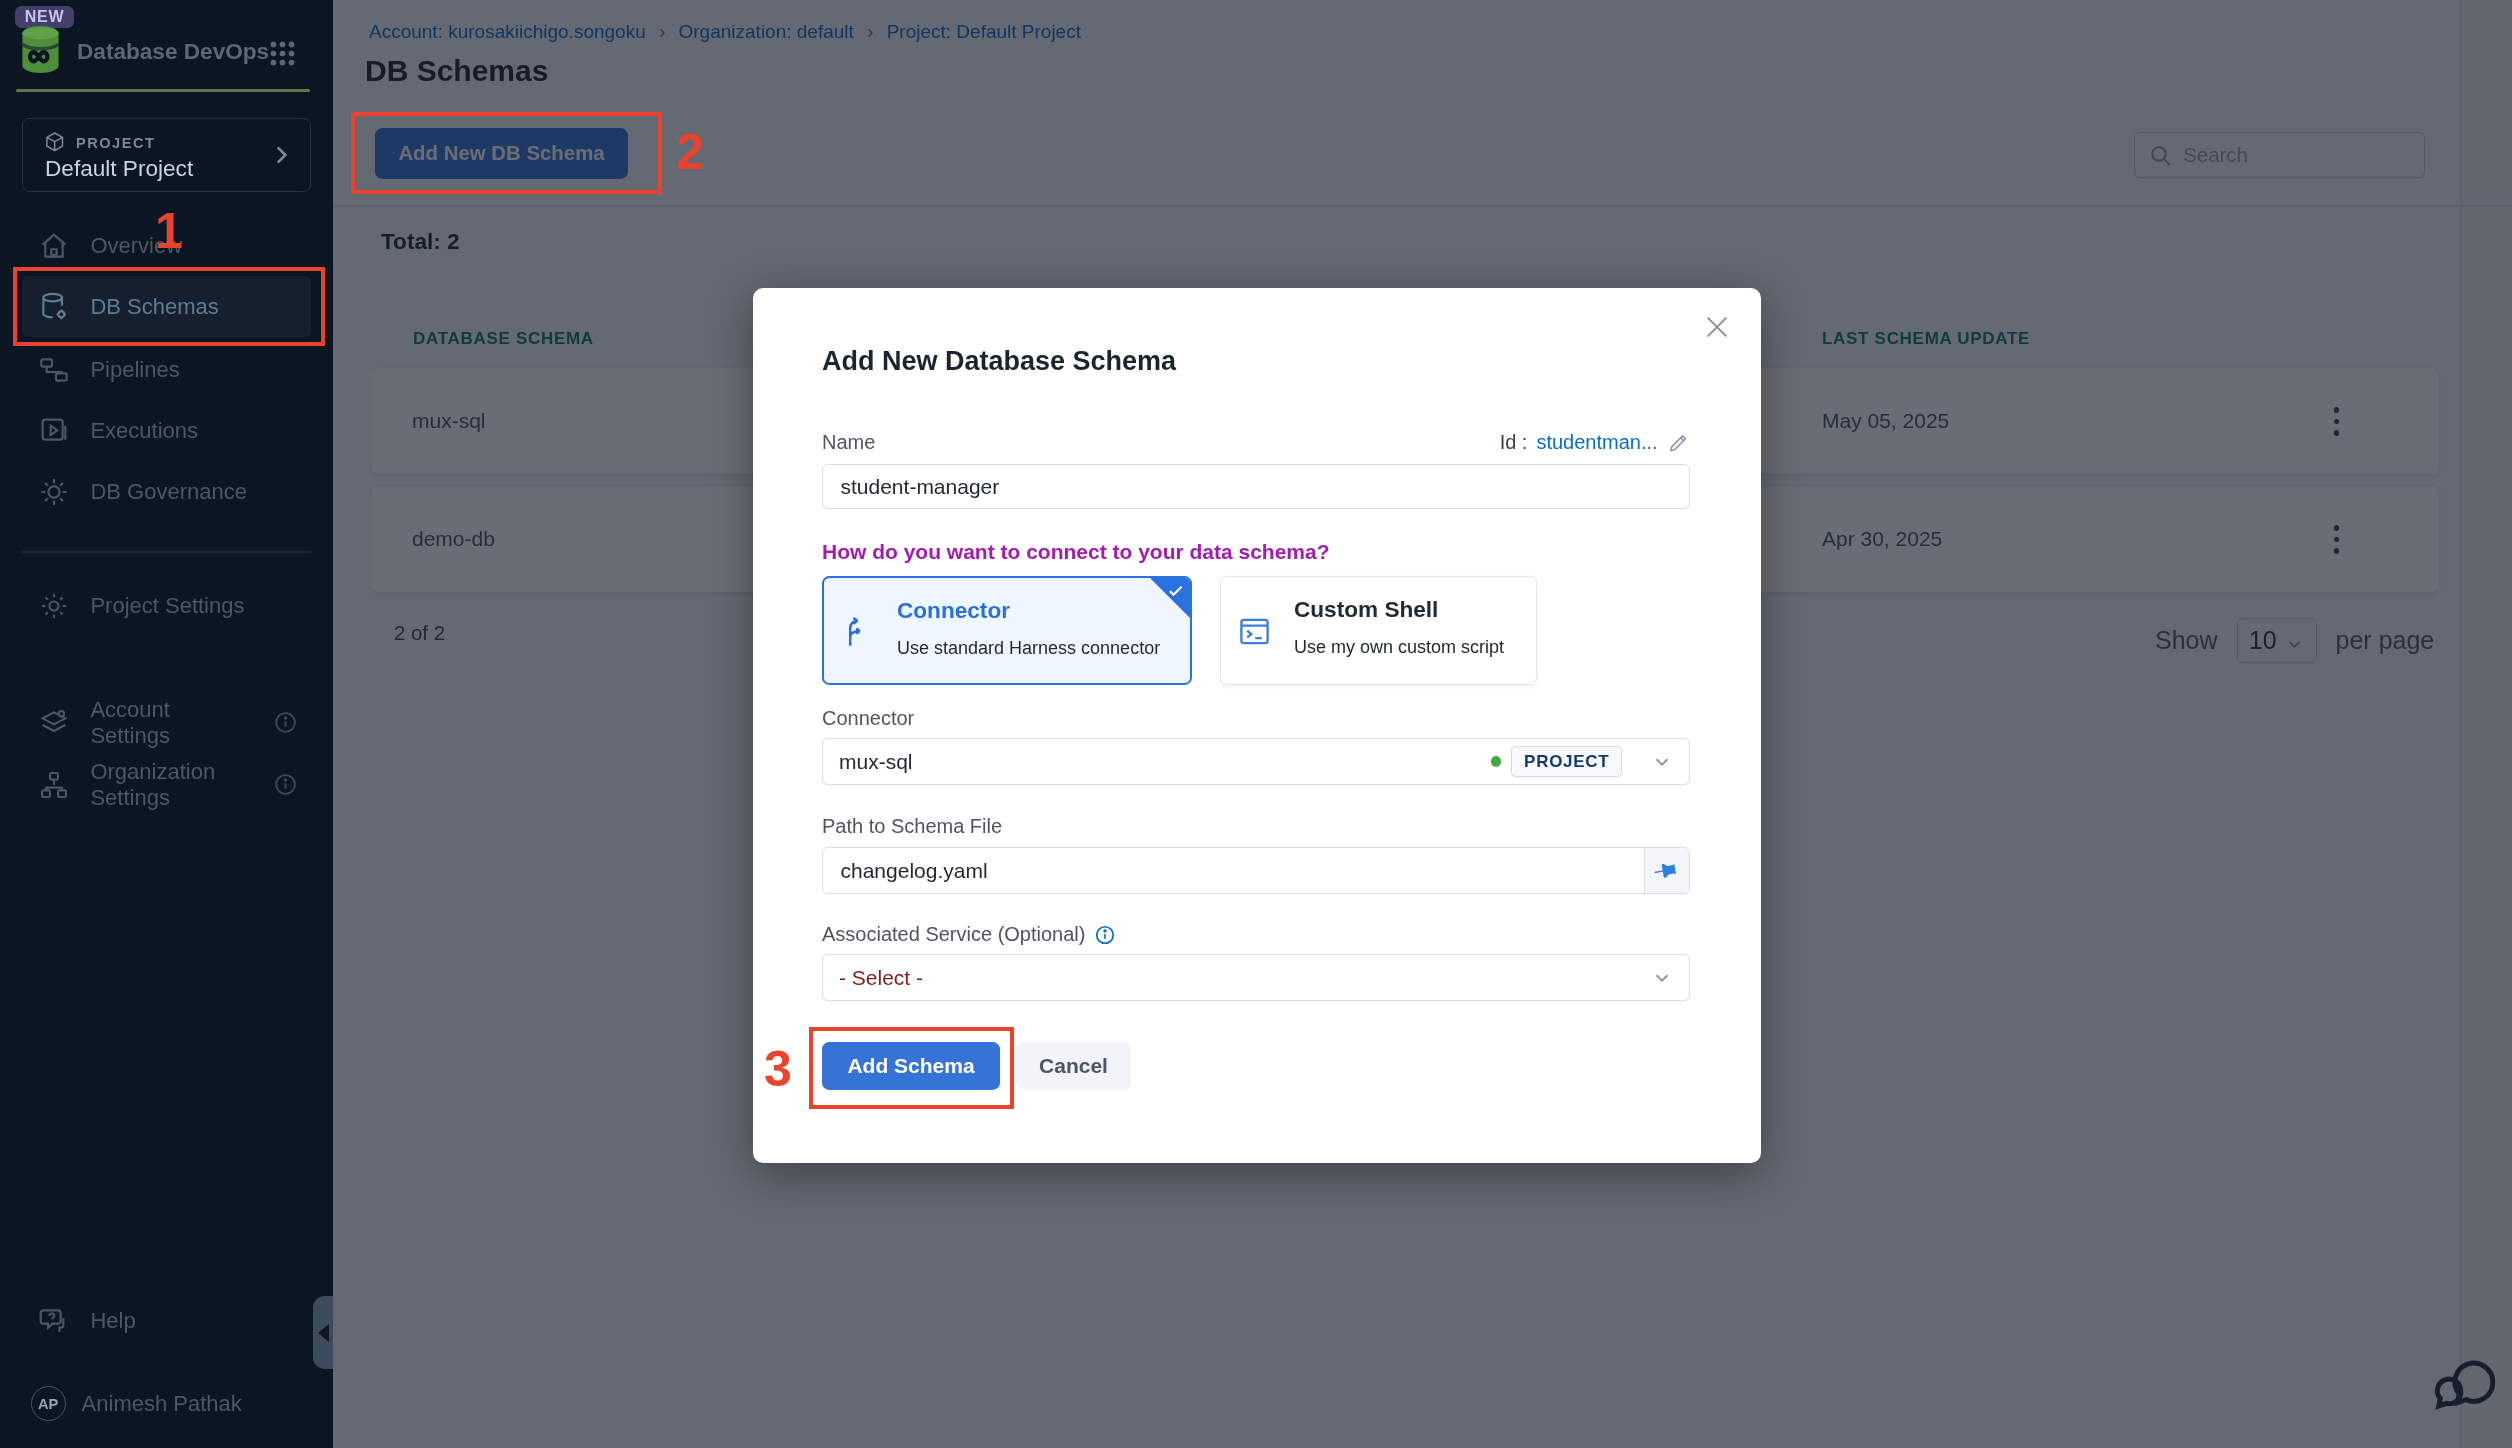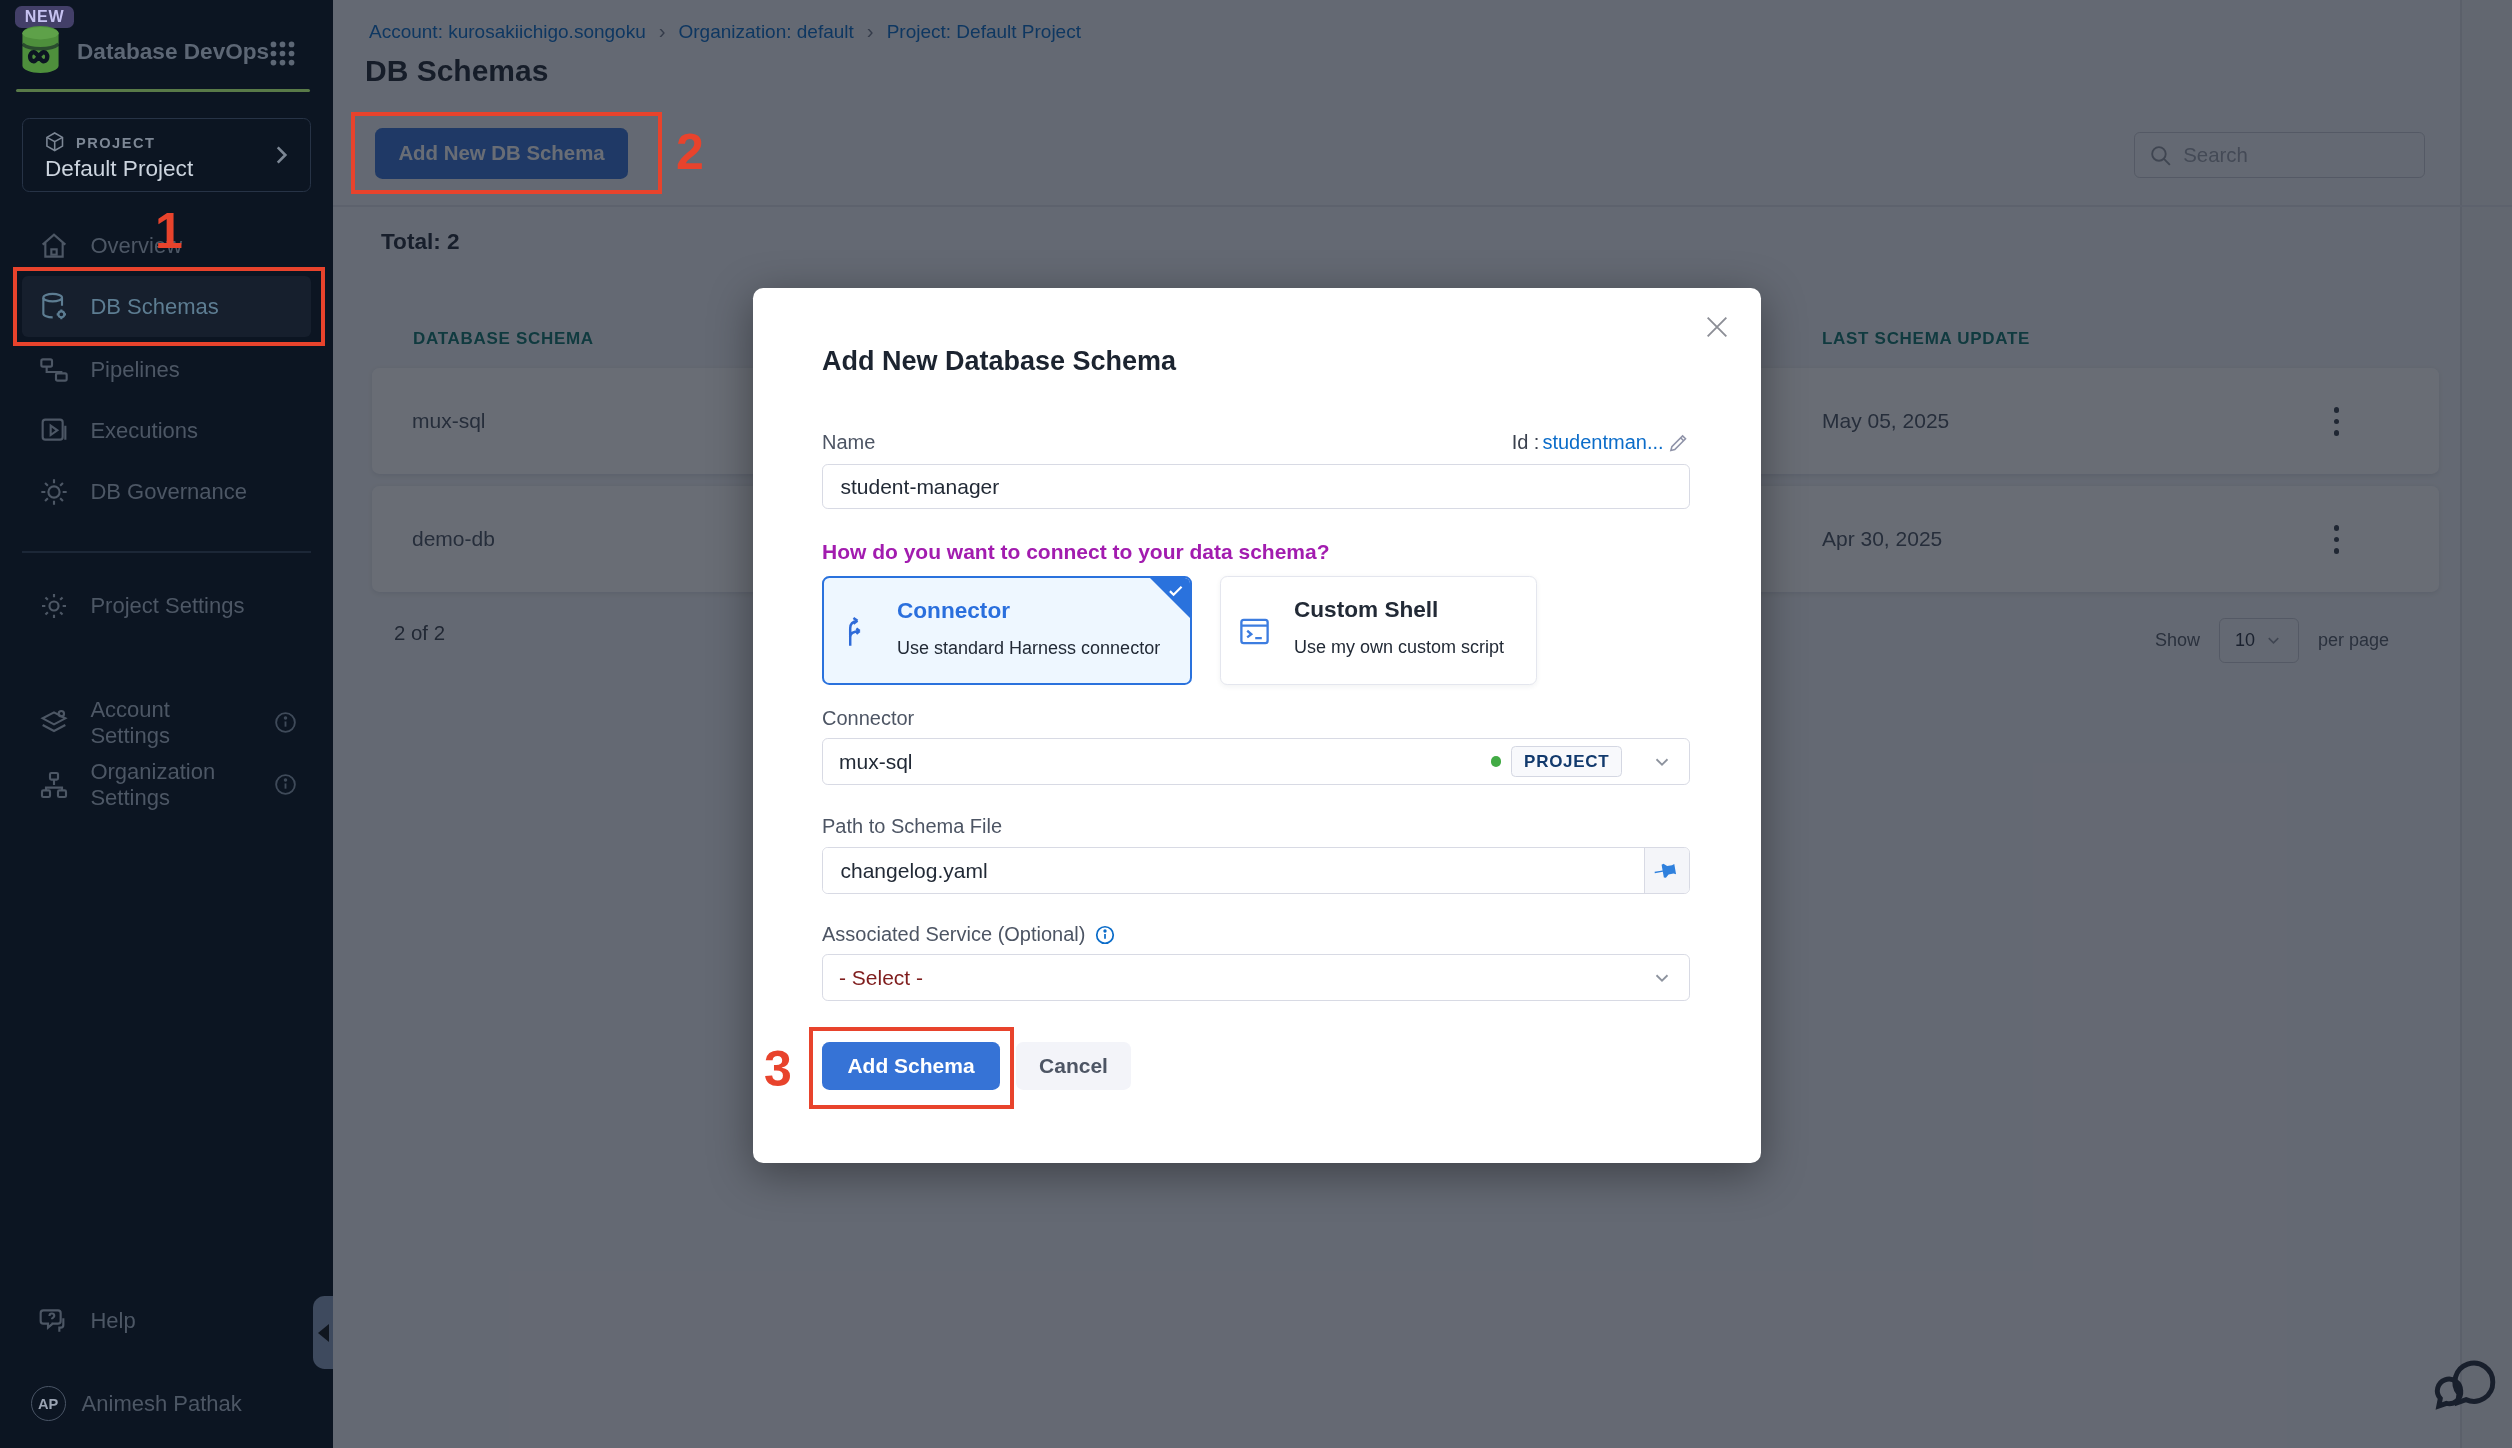--- a/index.html
+++ b/index.html
@@ -59,40 +59,40 @@
               box-shadow:0 1.5px 5.8px rgba(40,50,70,0.10); cursor:pointer; }
   .row-name { position:absolute; left:40px; top:0; height:106px; display:flex; align-items:center;
               font-size:21px; color:#4b5462; }
   .row-date { position:absolute; left:1450px; top:0; height:106px; display:flex; align-items:center;
               font-size:21px; color:#4b5462; }
   .kebab { position:absolute; left:1950px; top:28px; width:29px; height:51px; display:flex; flex-direction:column;
            align-items:center; justify-content:center; gap:5.8px; cursor:pointer; }
   .kebab span { width:5.8px; height:5.8px; border-radius:50%; background:#39414e; }
   .range-label { position:absolute; left:61px; top:622px; font-size:20.4px; color:#3c4450; }
   .show-wrap { position:absolute; left:1822px; top:618px; display:flex; align-items:center; gap:19px;
-               font-size:18px; color:#545c68; }
+               font-size:25px; color:#545c68; }
   .pagesize { width:80px; height:45px; border:1.5px solid #c6cad3; border-radius:5.8px; display:flex;
               align-items:center; justify-content:center; gap:8.8px; cursor:pointer; color:#2b3342; }
   .chev-sm { width:19px; height:19px; color:#8d939e; }
   .scroll-line { position:absolute; left:2127px; top:0; width:1.5px; height:1449px; background:#d8dbe1; }
   .scroll-zone { position:absolute; left:2129px; top:0; width:50px; height:1449px; background:#eceef2; }
   .chat-widget { position:absolute; left:2100px; top:1350px; width:70px; height:73px; color:#242c39; cursor:pointer; }
 
   
   #overlay { position:absolute; left:333px; top:0; width:2179px; height:1449px;
              background:rgba(18,24,37,0.63); z-index:10; }
 
   
   #modal { position:absolute; left:753px; top:288px; width:1008px; height:875px; background:#ffffff;
            border-radius:10.2px; box-shadow:0 10.2px 44px rgba(0,0,0,0.38); z-index:20; }
   .modal-close { position:absolute; right:28px; top:23.4px; width:32px; height:32px; color:#8c8e96; cursor:pointer; }
   .modal-title { position:absolute; left:69px; top:58px; font-size:27px; font-weight:700; color:#1c2430; }
   .name-row { position:absolute; left:69px; top:143px; width:868px; display:flex; align-items:center; }
   .f-label { font-size:20px; color:#4d5564; }
-  .id-wrap { margin-left:auto; display:flex; align-items:center; gap:3px;text-align:right; }
+  .id-wrap { margin-left:auto; display:flex; align-items:center; gap:9px;text-align:right; }
   .id-prefix { font-size:20px; color:#3a414e; }
   .id-link { font-size:20px; color:#0b6cc9; cursor:pointer; }
   .pencil-ic { width:23.4px; height:23.4px; color:#8f93a8; cursor:pointer; }
   .text-input { position:absolute; left:69px; width:868px; height:45px; border:1.5px solid #d8dae4;
                 border-radius:5.8px; font-size:21px; color:#222a36; padding:0 17.5px; outline:none; font-family:inherit; }
   .question { position:absolute; left:69px; top:252px; font-size:21px; font-weight:700; color:#a21caf; }
   .opt-card { position:absolute; top:288px; height:109px; border-radius:7.3px; cursor:pointer; overflow:hidden; }
   .opt-card.selected { left:69px; width:370px; background:#eef7ff; border:2.2px solid #2a72dd; }
   .opt-card.plain { left:467px; width:317px; background:#ffffff; border:1.5px solid #e4e6ee;
                     box-shadow:0 1.5px 5.8px rgba(40,50,70,0.06); }

